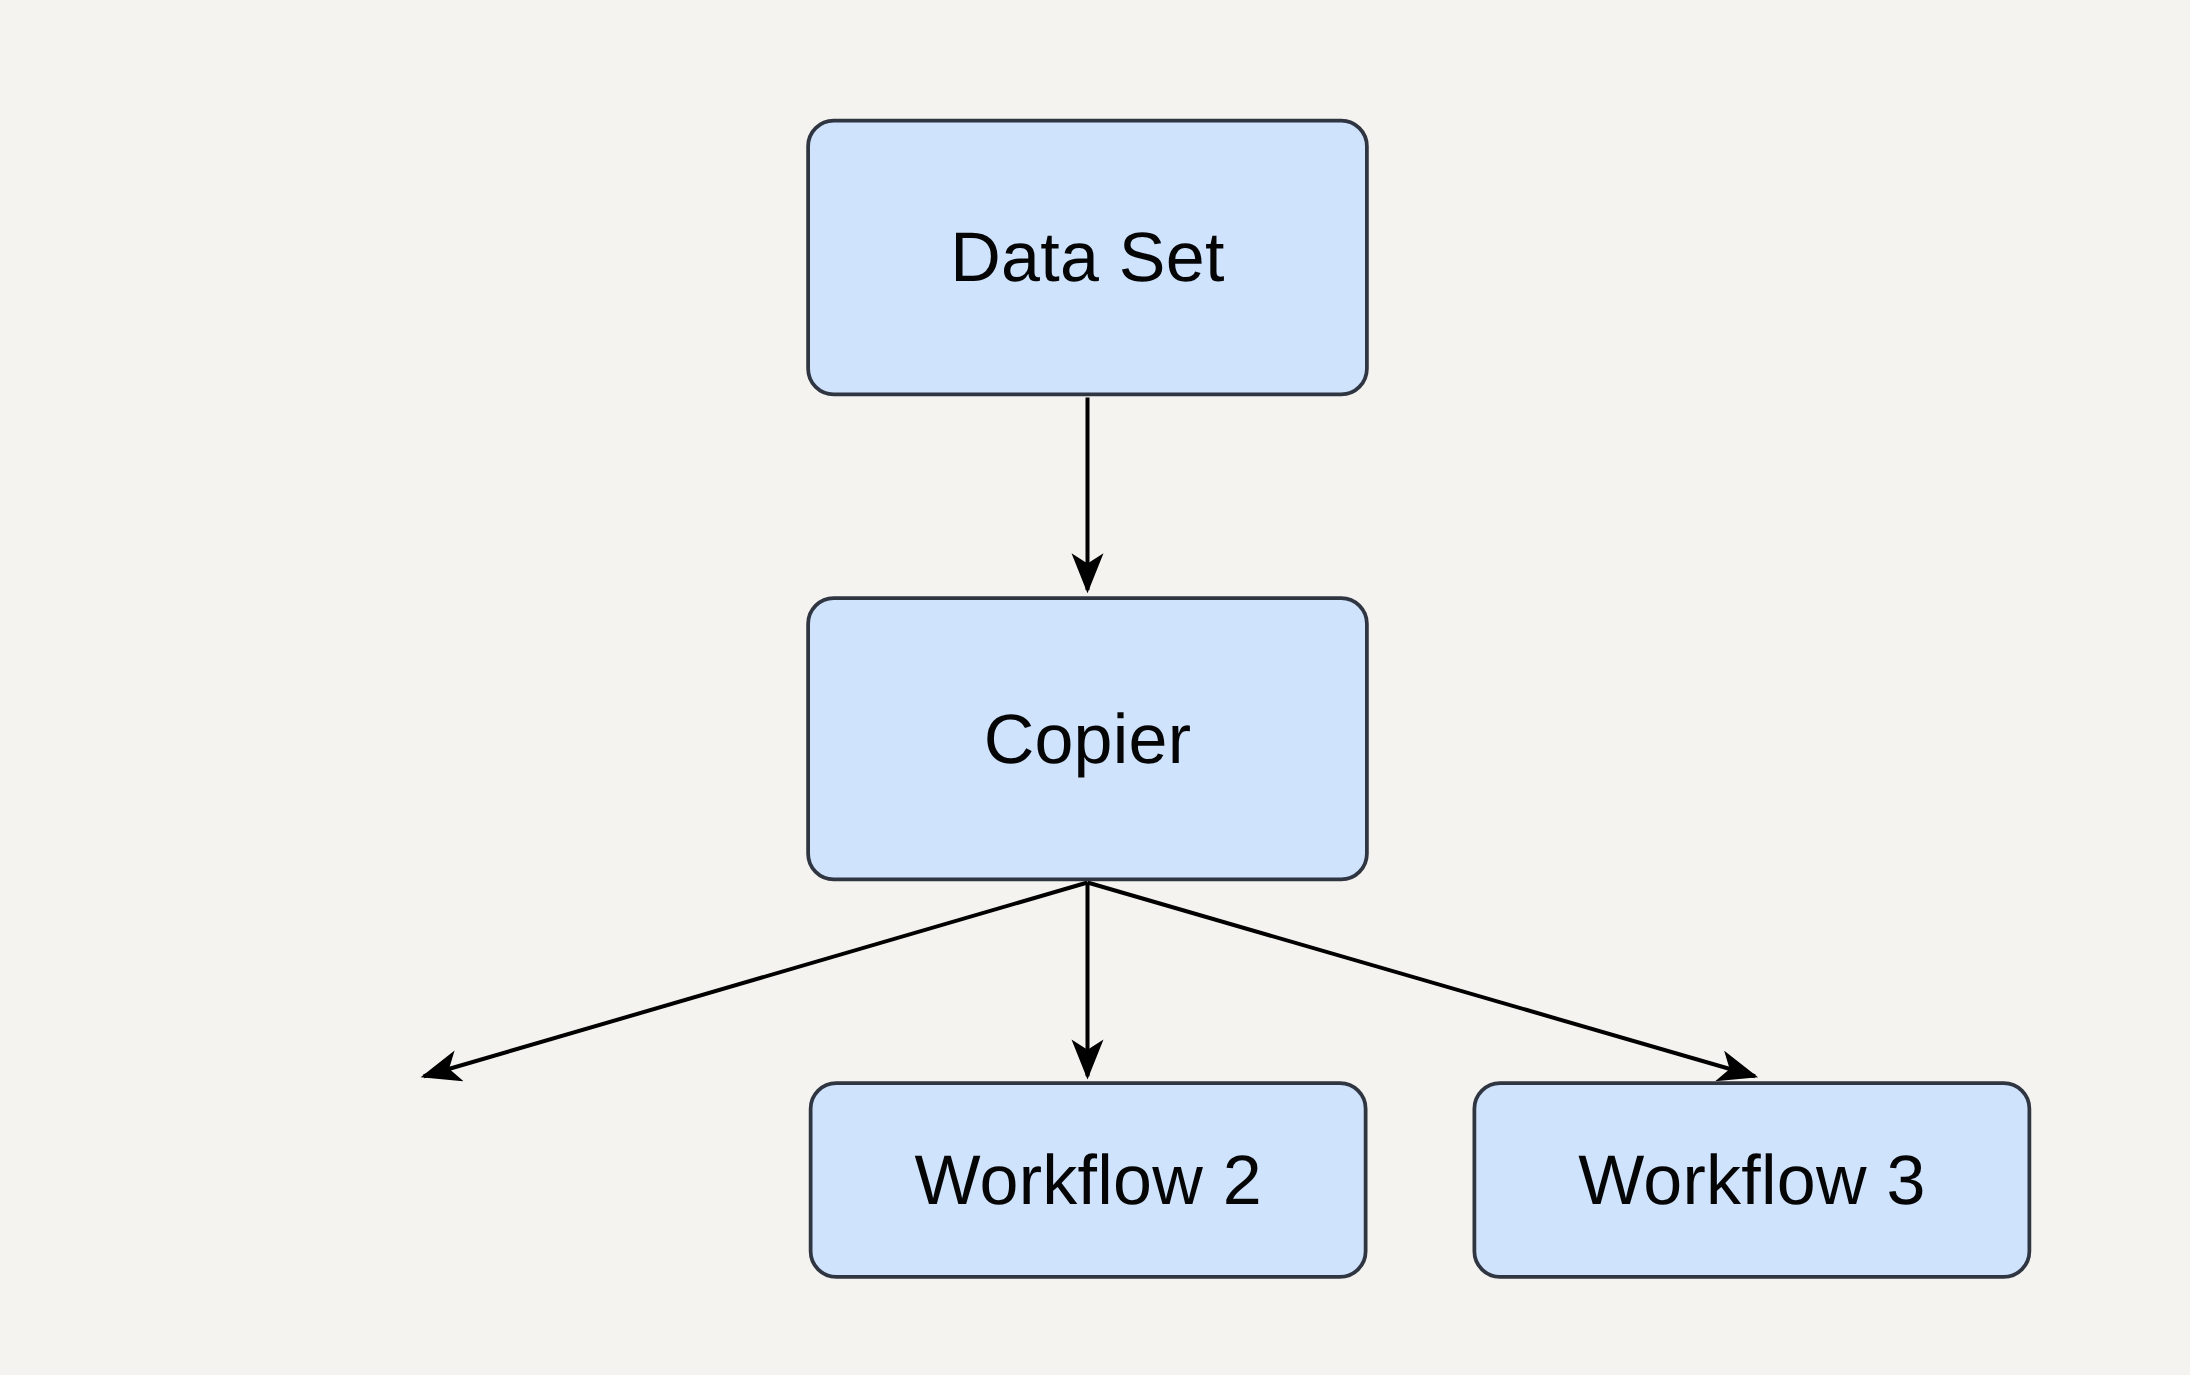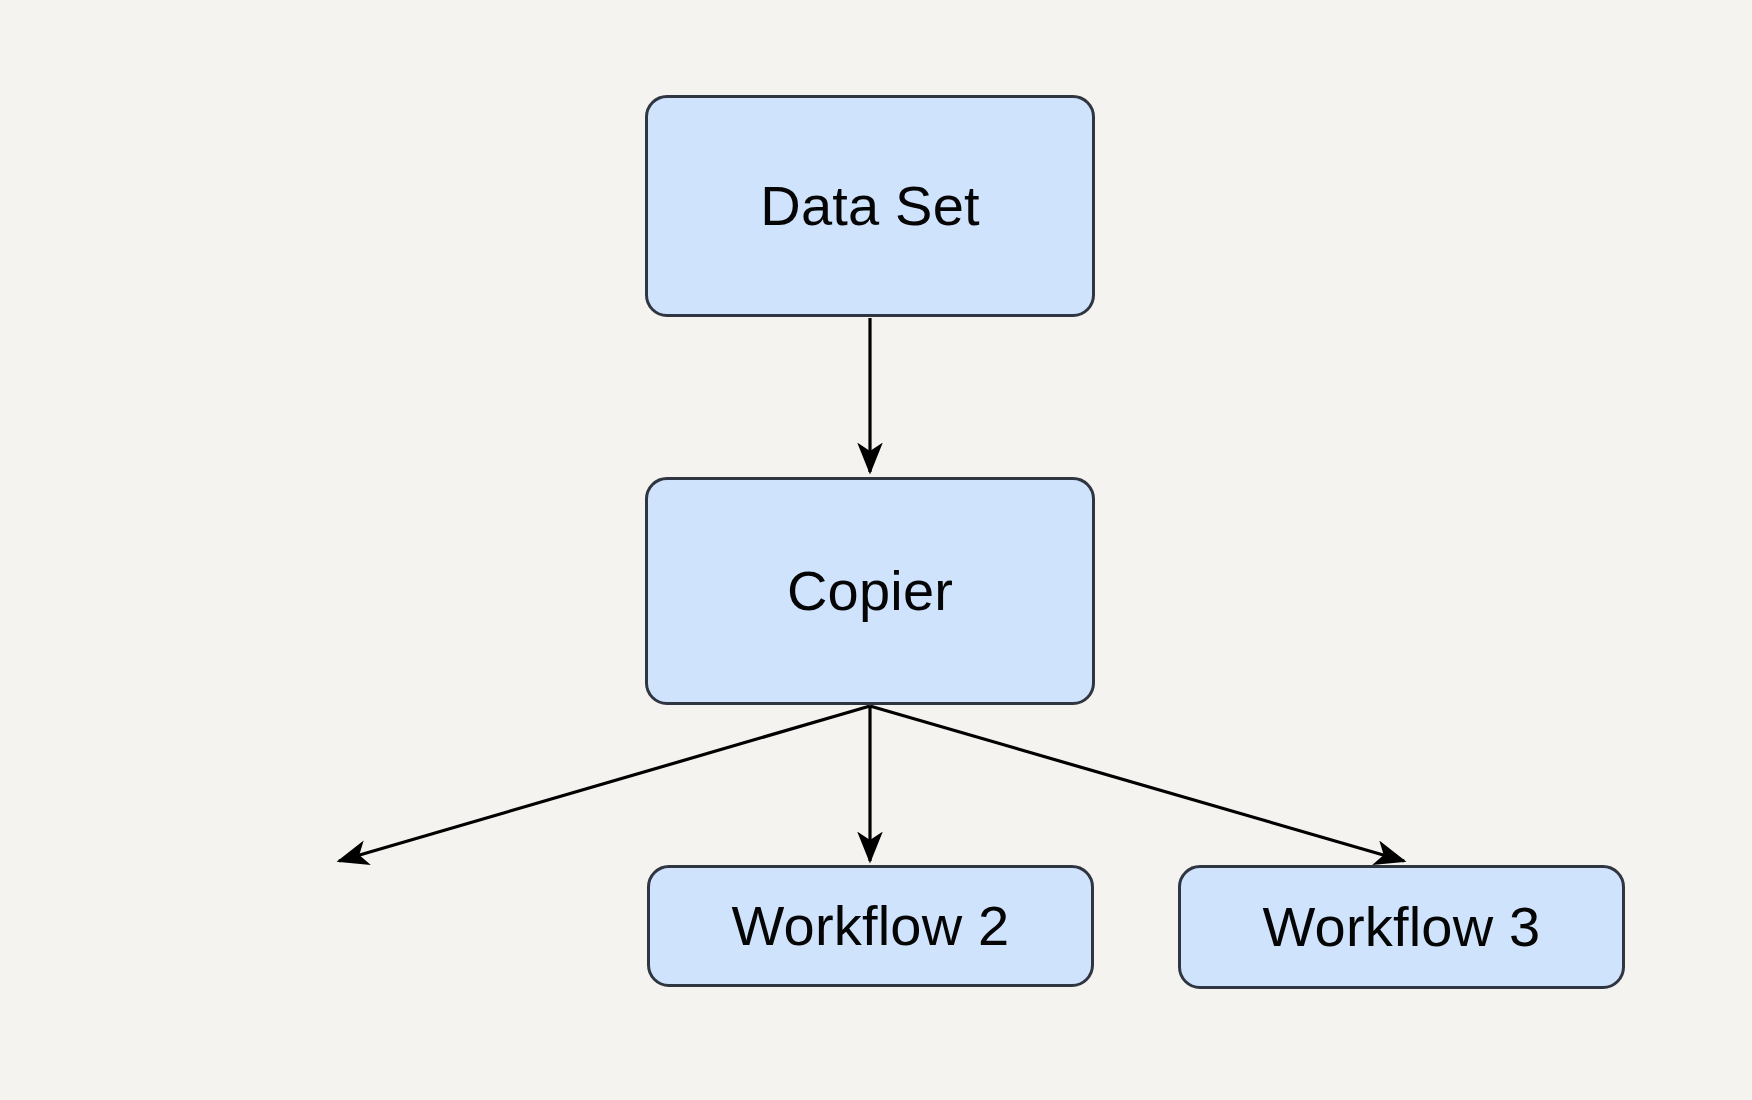--- a/index.html
+++ b/index.html
@@ -44,22 +44,22 @@
     line-height: 1;
     color: #050505;
     letter-spacing: 0.2px;
     white-space: nowrap;
     -webkit-font-smoothing: antialiased;
   }
   
   #node-dataset   { left: 645px;  top: 95px;  width: 450px; height: 222px; }
   #node-copier    { left: 645px;  top: 477px; width: 450px; height: 228px; }
   #node-workflow1 { left: 115px;  top: 865px; width: 448px; height: 158px; }
-  #node-workflow2 { left: 647px;  top: 865px; width: 447px; height: 122px; }
-  #node-workflow3 { left: 1178px; top: 865px; width: 447px; height: 124px; }
+  #node-workflow2 { left: 647px;  top: 865px; width: 447px; height: 158px; }
+  #node-workflow3 { left: 1178px; top: 865px; width: 447px; height: 158px; }
 </style>
 </head>
 <body>
 
 <div id="canvas">
 
   <svg id="edge-layer" viewBox="0 0 1752 1100" width="1752" height="1100" xmlns="http://www.w3.org/2000/svg">
     <defs>
       <marker id="arrowhead" markerWidth="12" markerHeight="12" refX="9.2" refY="4" orient="auto" markerUnits="strokeWidth">
         <path d="M0,0 L10,4 L0,8 L2.6,4 Z" fill="#000000"></path>

